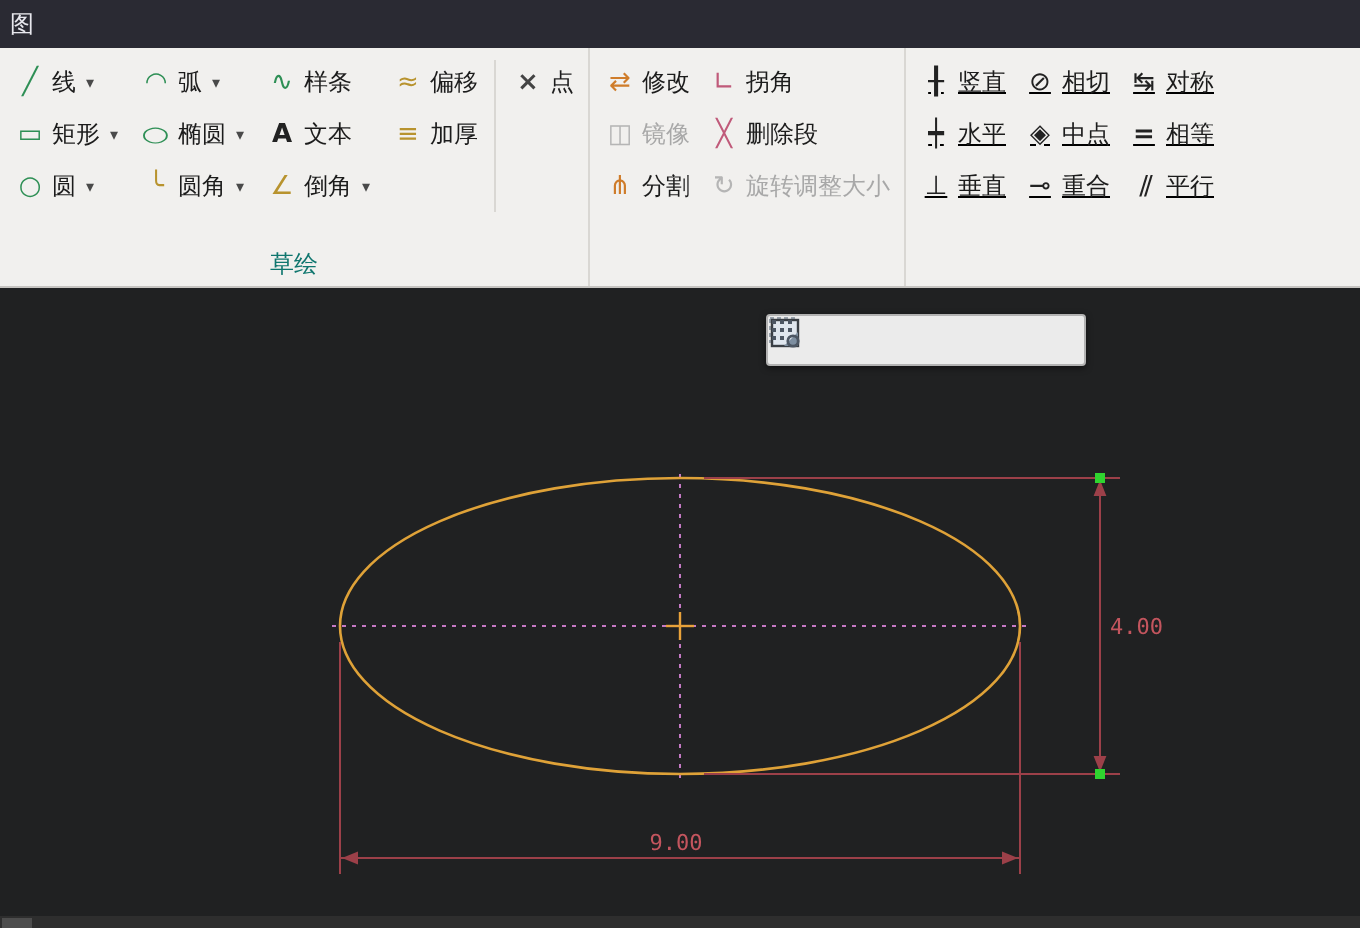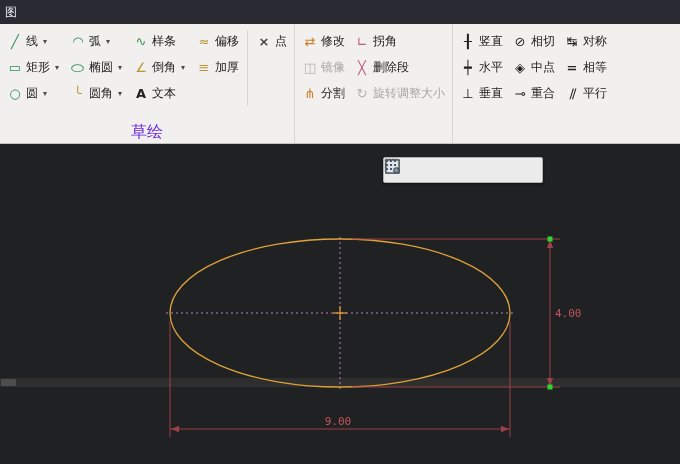--- a/index.html
+++ b/index.html
@@ -30,21 +30,21 @@
     display:flex;align-items:center;gap:3px;
     padding:0 4px;font-size:12px;color:#1c1c1c;
     border-radius:2px;cursor:pointer;white-space:nowrap;height:24px;
   }
   .icon{width:16px;height:16px;display:inline-flex;align-items:center;justify-content:center;}
   .icon::before{font-family:"DejaVu Sans","DejaVu Sans Mono",sans-serif;font-size:13px;line-height:1;}
   .dd{width:8px;display:inline-flex;align-items:center;justify-content:center;}
   .dd::before{content:"▾";font-size:8px;color:#4a4a4a;}
   .group-label{
     margin-top:auto;height:22px;display:flex;align-items:center;justify-content:center;
-    font-size:16px;color:#6d28d9;gap:4px;cursor:pointer;
+    font-size:12px;color:#0f766e;gap:4px;cursor:pointer;
   }
   .disabled{cursor:default;}
   .disabled .lbl{color:#a8a8a8;text-align:center;}
   .disabled .icon::before{color:#b5b5b5 !important;}
   
   [data-name="line-icon"]::before{content:"╱";color:#2e8f55;}
   [data-name="rectangle-icon"]::before{content:"▭";color:#2e8f55;}
   [data-name="circle-icon"]::before{content:"○";color:#2e8f55;}
   [data-name="arc-icon"]::before{content:"◠";color:#2e8f55;}
   [data-name="ellipse-icon"]::before{content:"○";color:#2e8f55;display:inline-block;transform:scale(1.25,.8);}
@@ -67,21 +67,21 @@
   [data-name="vertical-icon"]::before{content:"╂";color:#222;}
   [data-name="horizontal-icon"]::before{content:"┿";color:#222;}
   [data-name="perpendicular-icon"]::before{content:"⊥";color:#222;}
   [data-name="tangent-icon"]::before{content:"⊘";color:#222;}
   [data-name="midpoint-icon"]::before{content:"◈";color:#222;}
   [data-name="equal-icon"]::before{content:"=";color:#222;font-weight:bold;}
   [data-name="symmetric-icon"]::before{content:"↹";color:#222;}
   [data-name="coincident-icon"]::before{content:"⊸";color:#222;}
   [data-name="parallel-icon"]::before{content:"∕∕";color:#222;letter-spacing:-2px;}
   
-  .canvas{position:relative;height:234px;background:#202122;}
+  .canvas{position:relative;height:314px;background:#202122;}
   .view-toolbar{
     position:absolute;left:383px;top:13px;height:24px;
     background:#ebebeb;border:1px solid #b2b2b2;border-radius:2px;
     display:flex;align-items:center;padding:0 1px;box-shadow:0 1px 3px rgba(0,0,0,.5);
   }
   .vt-btn{width:26px;height:21px;display:flex;align-items:center;justify-content:center;cursor:pointer;border-radius:2px;}
   .canvas svg{position:absolute;left:0;top:0;}
   .dim-text{fill:#c3555e;font-size:11px;font-family:"DejaVu Sans Mono","Liberation Mono",monospace;}
   
   .statusbar{height:9px;background:#2e2e2e;display:flex;align-items:center;}
@@ -126,28 +126,28 @@
         </div>
         <div class="rb-btn" data-name="ribbon-button-fillet">
           <span class="icon" data-name="fillet-icon"></span>
           <span class="lbl">圆角</span>
           <span class="dd" data-name="chevron-down-icon"></span>
         </div>
         <div class="rb-btn" data-name="ribbon-button-spline">
           <span class="icon" data-name="spline-icon"></span>
           <span class="lbl">样条</span>
         </div>
+        <div class="rb-btn" data-name="ribbon-button-text">
+          <span class="icon" data-name="text-icon"></span>
+          <span class="lbl">文本</span>
+        </div>
         <div class="rb-btn" data-name="ribbon-button-chamfer">
           <span class="icon" data-name="chamfer-icon"></span>
           <span class="lbl">倒角</span>
           <span class="dd" data-name="chevron-down-icon"></span>
-        </div>
-        <div class="rb-btn" data-name="ribbon-button-text">
-          <span class="icon" data-name="text-icon"></span>
-          <span class="lbl">文本</span>
         </div>
         <div class="rb-btn" data-name="ribbon-button-offset">
           <span class="icon" data-name="offset-icon"></span>
           <span class="lbl">偏移</span>
         </div>
         <div class="rb-btn" data-name="ribbon-button-thicken">
           <span class="icon" data-name="thicken-icon"></span>
           <span class="lbl">加厚</span>
         </div>
       </div>
@@ -188,21 +188,21 @@
           <span class="lbl">删除段</span>
         </div>
         <div class="rb-btn disabled" data-name="ribbon-button-rotate-resize">
           <span class="icon" data-name="rotate-resize-icon"></span>
           <span class="lbl">旋转调整大小</span>
         </div>
       </div>
     </div>
   </div>
 
-  <div class="group" data-name="ribbon-group-constrain" style="border-right:none;">
+  <div class="group" data-name="ribbon-group-constrain" style="border-right:none;text-decoration:underline;">
     <div class="group-body">
       <div class="grid3">
         <div class="rb-btn" data-name="ribbon-button-vertical">
           <span class="icon" data-name="vertical-icon"></span>
           <span class="lbl">竖直</span>
         </div>
         <div class="rb-btn" data-name="ribbon-button-horizontal">
           <span class="icon" data-name="horizontal-icon"></span>
           <span class="lbl">水平</span>
         </div>

